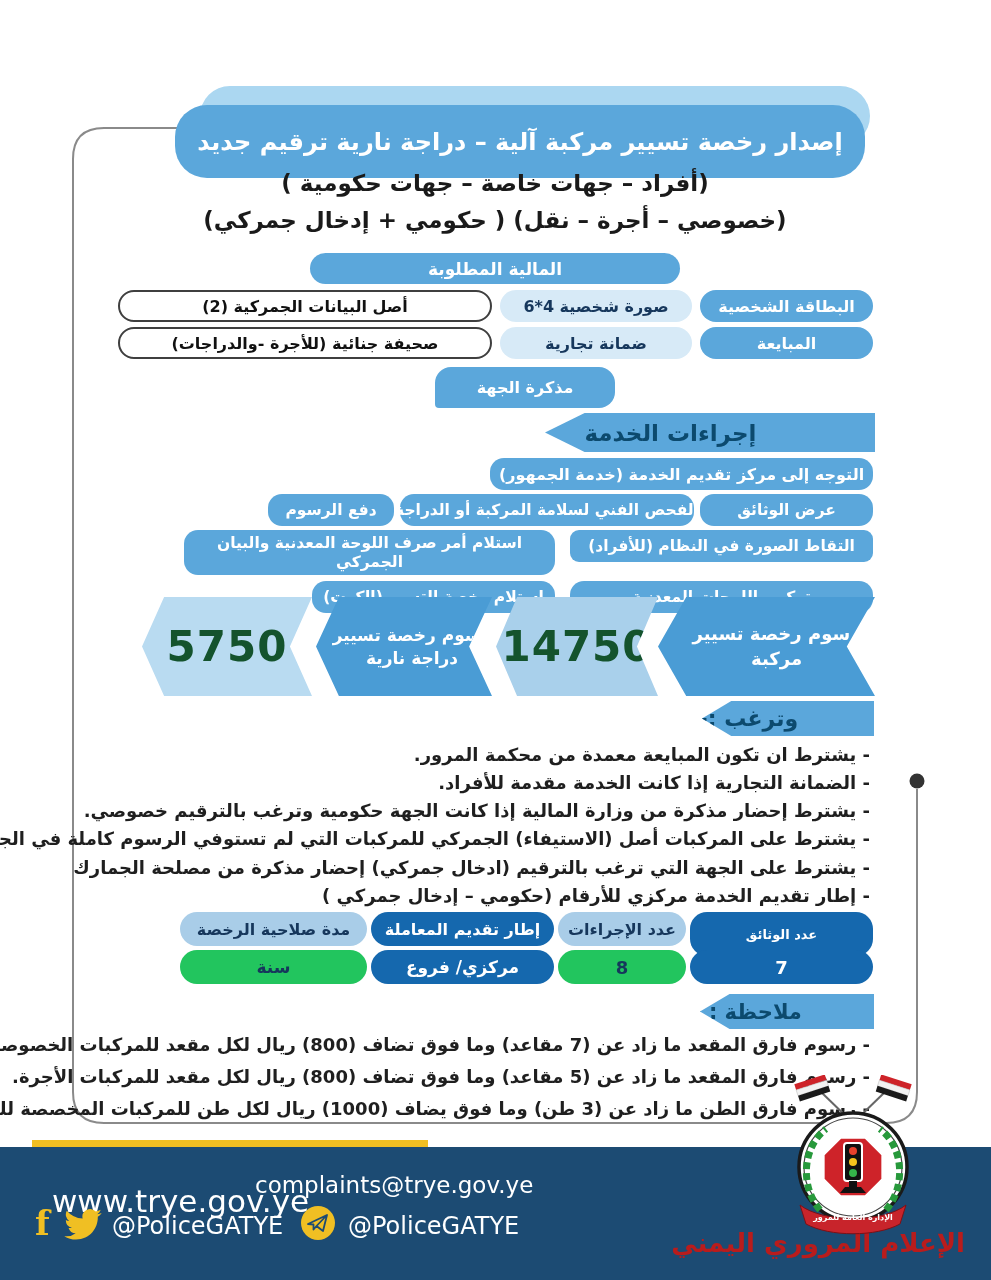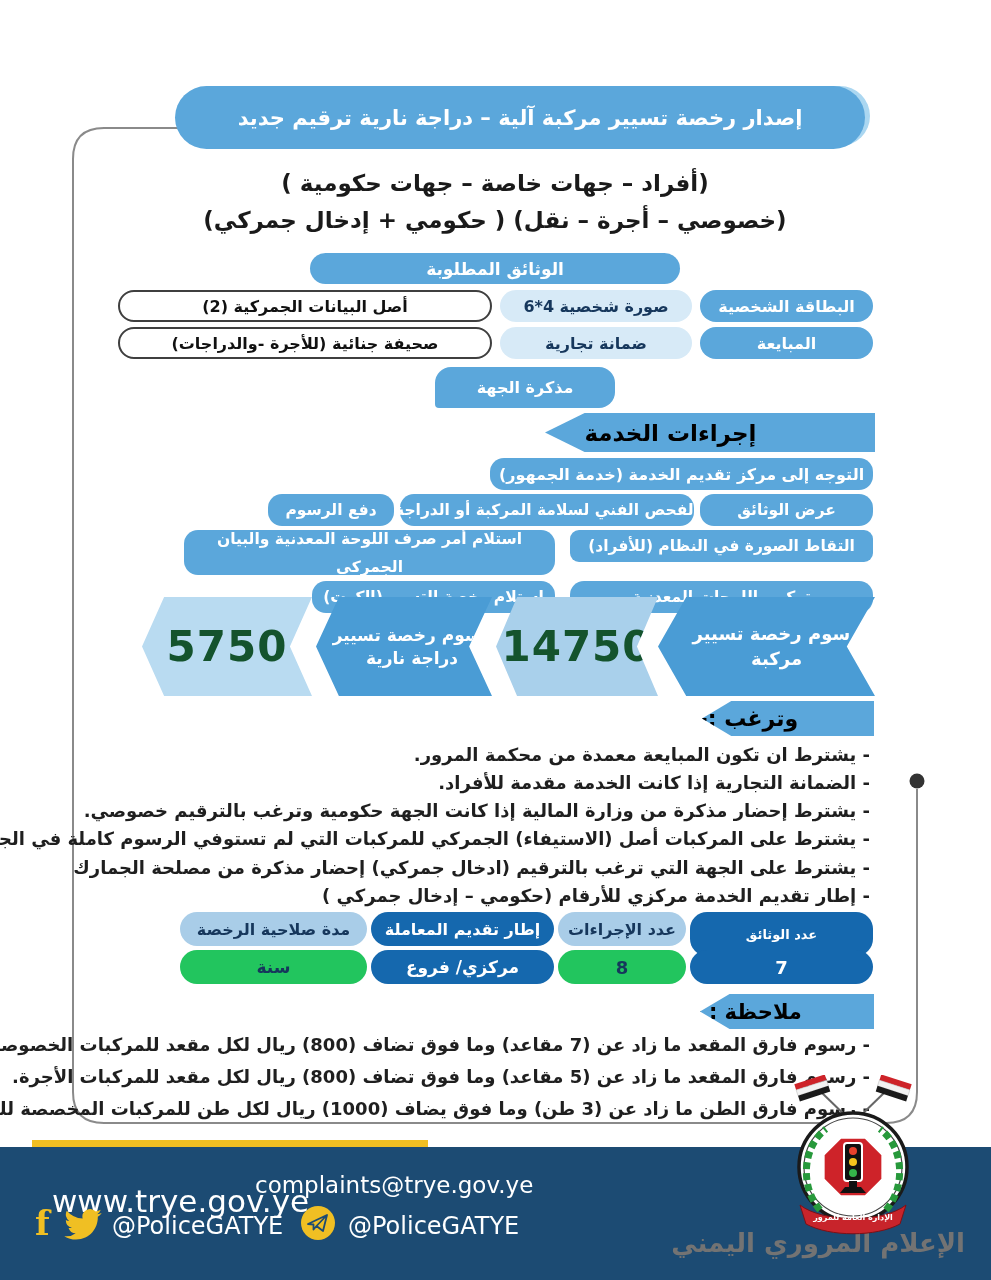--- a/index.html
+++ b/index.html
@@ -10,21 +10,21 @@
   }
   .abs { position:absolute; }
   .pill {
     position:absolute; display:flex; align-items:center; justify-content:center;
     text-align:center; font-weight:700; white-space:nowrap;
   }
   .blue  { background:#5ba7db; color:#ffffff; }
   .lightpill { background:#d7eaf7; color:#16375c; }
   .outlinebox { background:#ffffff; border:2px solid #3f3f3f; color:#111111; }
   .sec-head {
-    position:absolute; background:#5ba7db; color:#000000; font-weight:700;
+    position:absolute; background:#5ba7db; color:#0c4a6e; font-weight:700;
     display:flex; align-items:center; justify-content:center; white-space:nowrap;
     clip-path: polygon(0 50%, 14% 0, 100% 0, 100% 100%, 14% 100%);
     padding-right:8%;
   }
   .fee-arrow {
     position:absolute; display:flex; flex-direction:column; align-items:center; justify-content:center;
     text-align:center; font-weight:700;
     clip-path: polygon(13% 0, 100% 0, 87% 50%, 100% 100%, 13% 100%, 0 50%);
   }
   .fee-label { background:#4a9cd5; color:#ffffff; font-size:18px; line-height:1.35; }
@@ -40,48 +40,48 @@
 </style>
 </head>
 <body>
 
 <svg class="abs" width="991" height="1280" viewBox="0 0 991 1280" style="left:0;top:0;">
   <path d="M 600,128 L 104,128 Q 73,128 73,159 L 73,1092 Q 73,1123 104,1123 L 886,1123 Q 917,1123 917,1092 L 917,789" fill="none" stroke="#8a8a8a" stroke-width="2"></path>
   <circle cx="917" cy="781" r="7.5" fill="#333333"></circle>
 </svg>
 
 <div class="abs" style="left:200px;top:86px;width:670px;height:60px;border-radius:30px;background:#abd7f1;"></div>
-<div class="pill blue" style="left:175px;top:86px;width:690px;height:63px;border-radius:32px;font-size:21px;">
+<div class="pill blue" style="left:175px;top:105px;width:690px;height:73px;border-radius:32px;font-size:24px;">
   <span>إصدار رخصة تسيير مركبة آلية – دراجة نارية ترقيم جديد</span>
 </div>
 <div class="abs" style="left:73px;top:170px;width:844px;text-align:center;font-size:23px;font-weight:700;color:#1a1a1a;">(أفراد – جهات خاصة – جهات حكومية )</div>
 <div class="abs" style="left:73px;top:207px;width:844px;text-align:center;font-size:23px;font-weight:700;color:#1a1a1a;">(خصوصي – أجرة – نقل) ( حكومي + إدخال جمركي)</div>
 
-<div class="pill blue" style="left:310px;top:253px;width:370px;height:31px;border-radius:16px;font-size:17px;">الوثائق المطلوبة</div>
+<div class="pill blue" style="left:310px;top:253px;width:370px;height:31px;border-radius:16px;font-size:17px;">المالية المطلوبة</div>
 
 <div class="pill blue" style="left:700px;top:290px;width:173px;height:32px;border-radius:16px;font-size:16px;">البطاقة الشخصية</div>
 <div class="pill lightpill" style="left:500px;top:290px;width:192px;height:32px;border-radius:16px;font-size:16px;">صورة شخصية 4*6</div>
 <div class="pill outlinebox" style="left:118px;top:290px;width:374px;height:32px;border-radius:16px;font-size:16px;">أصل البيانات الجمركية (2)</div>
 
 <div class="pill blue" style="left:700px;top:327px;width:173px;height:32px;border-radius:16px;font-size:16px;">المبايعة</div>
 <div class="pill lightpill" style="left:500px;top:327px;width:192px;height:32px;border-radius:16px;font-size:16px;">ضمانة تجارية</div>
 <div class="pill outlinebox" style="left:118px;top:327px;width:374px;height:32px;border-radius:16px;font-size:16px;">صحيفة جنائية (للأجرة -والدراجات)</div>
 
 <div class="pill blue" style="left:435px;top:367px;width:180px;height:41px;border-radius:16px 16px 16px 4px;font-size:16px;">مذكرة الجهة</div>
 
 <div class="sec-head" style="left:545px;top:413px;width:330px;height:39px;font-size:23px;clip-path:polygon(0 50%, 12% 0, 100% 0, 100% 100%, 12% 100%);">إجراءات الخدمة</div>
 
 <div class="pill blue" style="left:490px;top:458px;width:383px;height:32px;border-radius:14px;font-size:16px;">التوجه إلى مركز تقديم الخدمة (خدمة الجمهور)</div>
 
 <div class="pill blue" style="left:700px;top:494px;width:173px;height:32px;border-radius:14px;font-size:15.5px;">عرض الوثائق</div>
 <div class="pill blue" style="left:400px;top:494px;width:294px;height:32px;border-radius:14px;font-size:15.5px;">الفحص الفني لسلامة المركبة أو الدراجة</div>
 <div class="pill blue" style="left:268px;top:494px;width:126px;height:32px;border-radius:14px;font-size:15.5px;">دفع الرسوم</div>
 
 <div class="pill blue" style="left:570px;top:530px;width:303px;height:32px;border-radius:9px;font-size:15.5px;">التقاط الصورة في النظام (للأفراد)</div>
-<div class="pill blue" style="left:184px;top:530px;width:371px;height:45px;border-radius:14px;font-size:15.5px;white-space:normal;line-height:28px;padding:0 14px;">استلام أمر صرف اللوحة المعدنية والبيان الجمركي</div>
+<div class="pill blue" style="left:184px;top:530px;width:371px;height:45px;border-radius:14px;font-size:15.5px;white-space:normal;line-height:19px;padding:0 14px;">استلام أمر صرف اللوحة المعدنية والبيان الجمركي</div>
 
 <div class="pill blue" style="left:570px;top:581px;width:303px;height:32px;border-radius:14px;font-size:15.5px;">تركيب اللوحات المعدنية</div>
 <div class="pill blue" style="left:312px;top:581px;width:243px;height:32px;border-radius:14px;font-size:15.5px;">استلام رخصة التسيير(الكرت)</div>
 
 <div class="fee-arrow fee-label" style="left:658px;top:597px;width:217px;height:99px;padding-left:20px;">
   <span>رسوم رخصة تسيير</span>
   <span>مركبة</span>
 </div>
 <div class="fee-arrow fee-amount" style="left:496px;top:597px;width:162px;height:99px;">
   <span>14750</span>
@@ -129,21 +129,21 @@
 <svg class="abs" style="left:62px;top:1208px;" width="42" height="34" viewBox="0 0 24 20">
   <path fill="#f0bf23" d="M23 2.9c-.8.4-1.7.6-2.6.8A4.5 4.5 0 0 0 22.4 1c-.9.5-1.9.9-2.9 1.1A4.5 4.5 0 0 0 11.8 6.2 12.8 12.8 0 0 1 2.5 1.6a4.5 4.5 0 0 0 1.4 6 4.4 4.4 0 0 1-2-.5v.1a4.5 4.5 0 0 0 3.6 4.4 4.6 4.6 0 0 1-2 .1 4.5 4.5 0 0 0 4.2 3.1A9 9 0 0 1 1 16.6a12.7 12.7 0 0 0 6.9 2c8.3 0 12.8-6.9 12.8-12.8v-.6c.9-.6 1.6-1.4 2.3-2.3z"></path>
 </svg>
 <div class="footer-text" style="left:112px;top:1212px;font-size:24px;">@PoliceGATYE</div>
 <svg class="abs" style="left:300px;top:1205px;" width="36" height="36" viewBox="0 0 36 36">
   <circle cx="18" cy="18" r="17" fill="#f0bf23"></circle>
   <path fill="none" stroke="#1c4b73" stroke-width="1.8" stroke-linejoin="round" d="M8 19 L27 10 L23 26 L16.5 21 L13.5 24.5 L13.5 19.5 Z M27 10 L16.5 21"></path>
 </svg>
 <div class="footer-text" style="left:348px;top:1212px;font-size:24px;">@PoliceGATYE</div>
 
-<div class="abs" style="right:26px;top:1228px;font-size:26px;font-weight:700;color:#737373;white-space:nowrap;">الإعلام المروري اليمني</div>
+<div class="abs" style="right:26px;top:1228px;font-size:26px;font-weight:700;color:#b91c1c;white-space:nowrap;">الإعلام المروري اليمني</div>
 
 <svg class="abs" style="left:778px;top:1075px;z-index:5;" width="150" height="160" viewBox="0 0 150 160">
   <g>
     <line x1="42" y1="16" x2="75" y2="48" stroke="#666" stroke-width="2"></line>
     <line x1="108" y1="16" x2="75" y2="48" stroke="#666" stroke-width="2"></line>
     <g transform="rotate(-18 34 12)">
       <rect x="18" y="4" width="32" height="6" fill="#ce2329"></rect>
       <rect x="18" y="10" width="32" height="6" fill="#f2f2f2" stroke="#bbb" stroke-width="0.5"></rect>
       <rect x="18" y="16" width="32" height="6" fill="#1a1a1a"></rect>
     </g>

